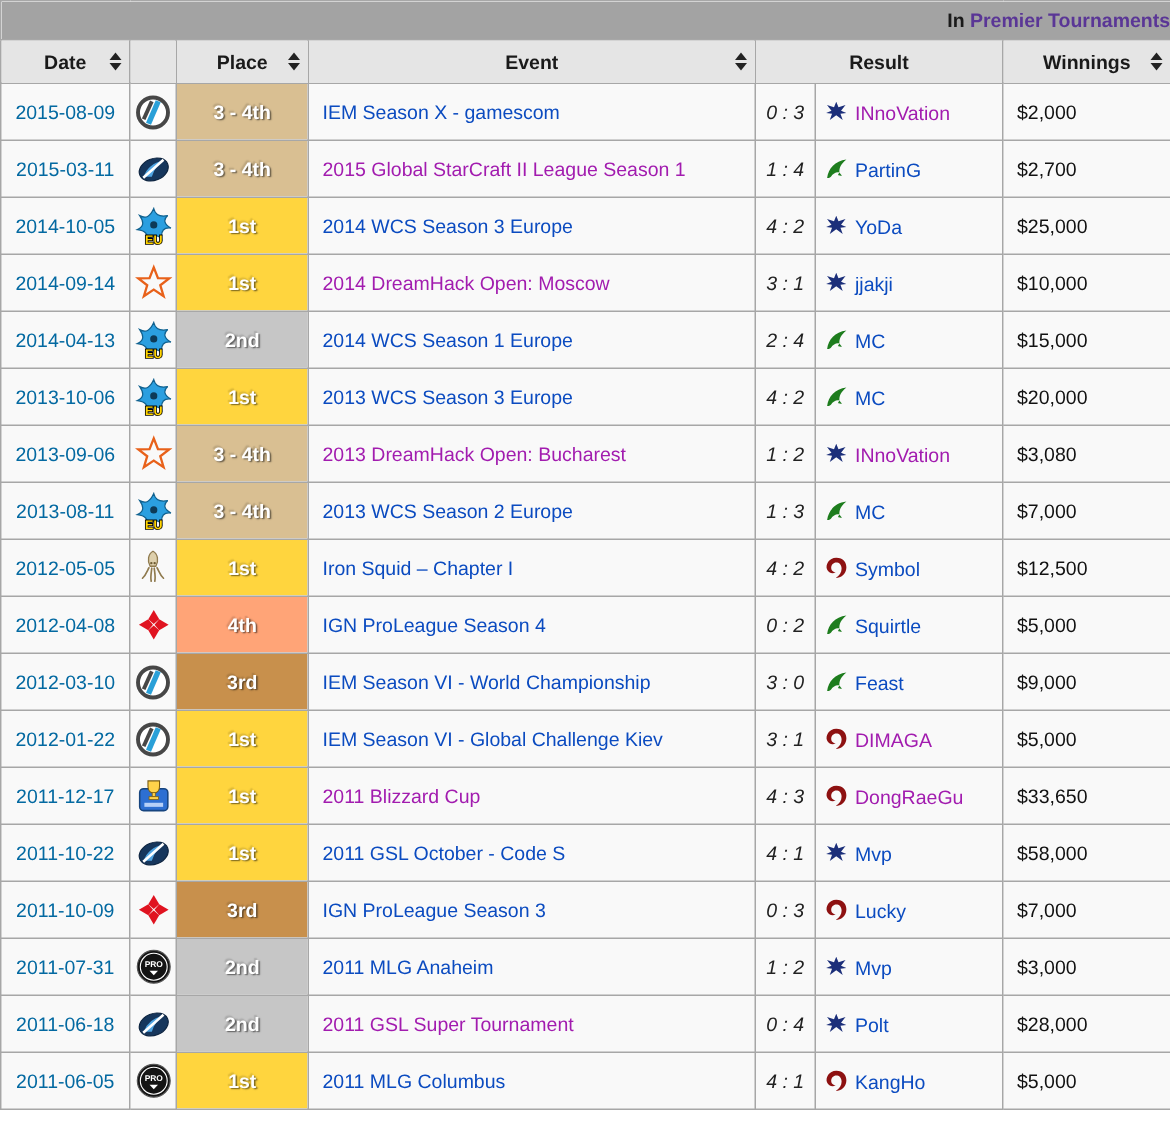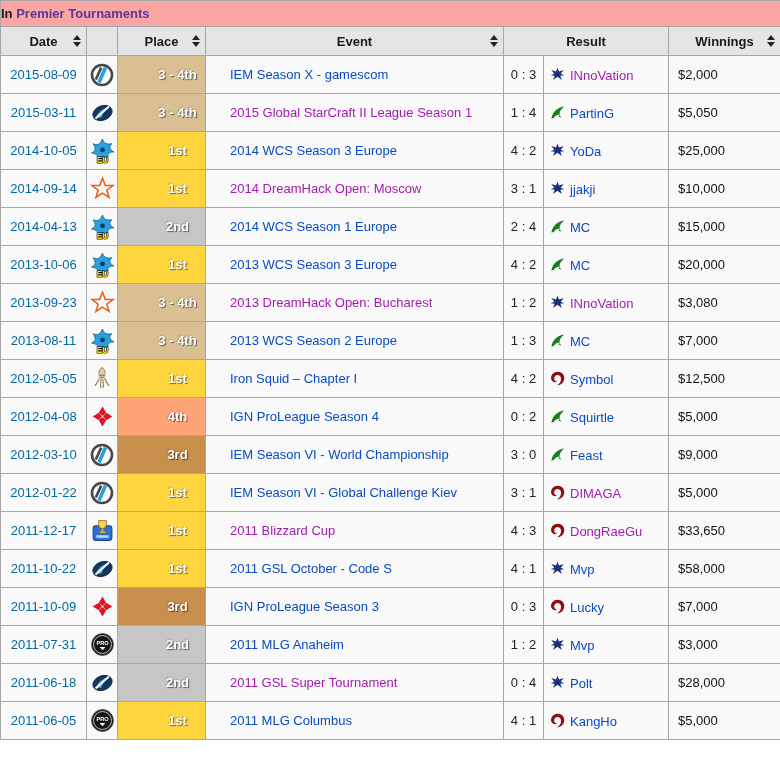--- a/index.html
+++ b/index.html
@@ -1,40 +1,40 @@
 <!DOCTYPE html>
 <html><head>
 <meta charset="utf-8">
 <style>
   html,body{margin:0;padding:0;background:#fff;}
   body{font-family:"Liberation Sans","DejaVu Sans",sans-serif;}
   .wrap{width:780px;}
   table{border-collapse:collapse;table-layout:fixed;width:780px;}
   th,td{border:1px solid #a7a7a7;overflow:hidden;white-space:nowrap;vertical-align:middle;
         font-size:13px;color:#1a1a1a;padding:0;}
-  .title-row th{background:#fca5a5;height:25px;text-align:left;font-weight:bold;font-size:13px;margin-left:32px;}
+  .title-row th{background:#a3a3a3;height:25px;text-align:right;font-weight:bold;font-size:13px;margin-left:32px;}
   .head-row th{background:#e5e5e5;height:28px;font-weight:bold;position:relative;text-align:center;margin-left:29px;}
   tbody td{background:#f9f9f9;height:37px;}
   a{text-decoration:none;cursor:pointer;}
   .lnk{color:#0b4bc0;}
   .lnk.visited{color:#a21caf;}
   .title-link{color:#5a3696;}
   td.c-date{text-align:center;color:#0369a1;}
   td.c-icon{text-align:center;}
   td.c-place{text-align:center;}
   .place-inner{display:flex;align-items:center;justify-content:center;width:100%;height:100%;
       color:#fff;font-weight:bold;font-size:13px;
-      text-shadow:1px 1px 1px rgba(0,0,0,.55), -1px -1px 1px rgba(0,0,0,.15);padding-left:16px;}
+      text-shadow:1px 1px 1px rgba(0,0,0,.55), -1px -1px 1px rgba(0,0,0,.15);}
   .tier-first{background:#ffd53e;}
   .tier-second{background:#c6c6c6;}
   .tier-third{background:#c8904c;}
   .tier-fourth{background:#ffa477;}
   .tier-t34{background:#d9bf92;}
-  td.c-event{padding-left:24px;text-align:left;}
-  td.c-score{text-align:center;color:#222;}
+  td.c-event{padding-left:9px;text-align:left;}
+  td.c-score{text-align:center;color:#222;font-style:italic;}
   td.c-player{padding-left:6px;text-align:left;}
   td.c-winnings{padding-left:9px;text-align:left;color:#111;}
   .race-ic{vertical-align:-2px;margin-right:5px;}
   .league-ic{vertical-align:middle;}
   .sort{position:absolute;right:5px;top:50%;transform:translateY(-50%);
         display:flex;flex-direction:column;gap:2px;cursor:pointer;}
   .sort i{display:block;width:0;height:0;border-left:4px solid transparent;border-right:4px solid transparent;}
   .sort .up{border-bottom:5px solid #222;}
   .sort .down{border-top:5px solid #222;}
 </style>
@@ -126,21 +126,21 @@
           <td class="c-place">
             <div class="place-inner tier-t34">3 - 4th</div>
           </td>
           <td class="c-event"><a class="lnk visited">2015 Global StarCraft II League Season 1</a></td>
           <td class="c-score">1 : 4</td>
           <td class="c-player"><span><svg class="race-ic" width="15" height="15" viewBox="0 0 16 16">
   <path d="M1.5 14.5 C2.5 8 7 2.5 15.2 1.5 C11 5 10.2 7.2 10.2 10.6 C8.2 10 5.8 11.2 4.2 13.6
            C3.6 14.2 2.5 14.6 1.5 14.5 Z" fill="#1e7d1e"></path>
   <path d="M10.2 10.6 L12.2 13.2 L9.2 12.4 Z" fill="#1e7d1e"></path>
               </svg></span><a class="lnk">PartinG</a></td>
-          <td class="c-winnings">$5,050</td>
+          <td class="c-winnings">$2,700</td>
         </tr>
         <tr>
           <td class="c-date">2014-10-05</td>
           <td class="c-icon"><span><svg class="league-ic" width="25" height="26" viewBox="0 0 24 25">
   <path d="M12 1 C13 5 16 6.5 21 5.5 C18 8 18.5 11 23 13.5 C18.5 13 16.5 15 17 20.5
            C14.5 17.5 11.5 17.5 8 21.5 C8.5 17.5 6.5 15 1.5 14.5 C5.5 12.5 6 10 3 5.5
            C7 7.5 9.5 6.5 12 1 Z" fill="#2b9fe0" stroke="#10618f" stroke-width="0.8"></path>
   <circle cx="12" cy="11.5" r="2.3" fill="#0d3a57"></circle>
   <text x="12" y="24" text-anchor="middle" font-size="8" font-weight="bold" font-family="Liberation Sans, sans-serif" fill="#ffd400" stroke="#000" stroke-width="1.1" paint-order="stroke">EU</text>
               </svg></span></td>
@@ -208,21 +208,21 @@
           <td class="c-event"><a class="lnk">2013 WCS Season 3 Europe</a></td>
           <td class="c-score">4 : 2</td>
           <td class="c-player"><span><svg class="race-ic" width="15" height="15" viewBox="0 0 16 16">
   <path d="M1.5 14.5 C2.5 8 7 2.5 15.2 1.5 C11 5 10.2 7.2 10.2 10.6 C8.2 10 5.8 11.2 4.2 13.6
            C3.6 14.2 2.5 14.6 1.5 14.5 Z" fill="#1e7d1e"></path>
   <path d="M10.2 10.6 L12.2 13.2 L9.2 12.4 Z" fill="#1e7d1e"></path>
               </svg></span><a class="lnk">MC</a></td>
           <td class="c-winnings">$20,000</td>
         </tr>
         <tr>
-          <td class="c-date">2013-09-23</td>
+          <td class="c-date">2013-09-06</td>
           <td class="c-icon"><span><svg class="league-ic" width="25" height="25" viewBox="0 0 24 24">
   <path d="M12 2.2 L14.7 9 L21.9 9.2 L16.2 13.6 L18.3 20.6 L12 16.4 L5.7 20.6 L7.8 13.6
            L2.1 9.2 L9.3 9 Z" fill="none" stroke="#e8611a" stroke-width="1.5" stroke-linejoin="miter"></path>
               </svg></span></td>
           <td class="c-place">
             <div class="place-inner tier-t34">3 - 4th</div>
           </td>
           <td class="c-event"><a class="lnk visited">2013 DreamHack Open: Bucharest</a></td>
           <td class="c-score">1 : 2</td>
           <td class="c-player"><span><svg class="race-ic" width="15" height="15" viewBox="0 0 16 16">

